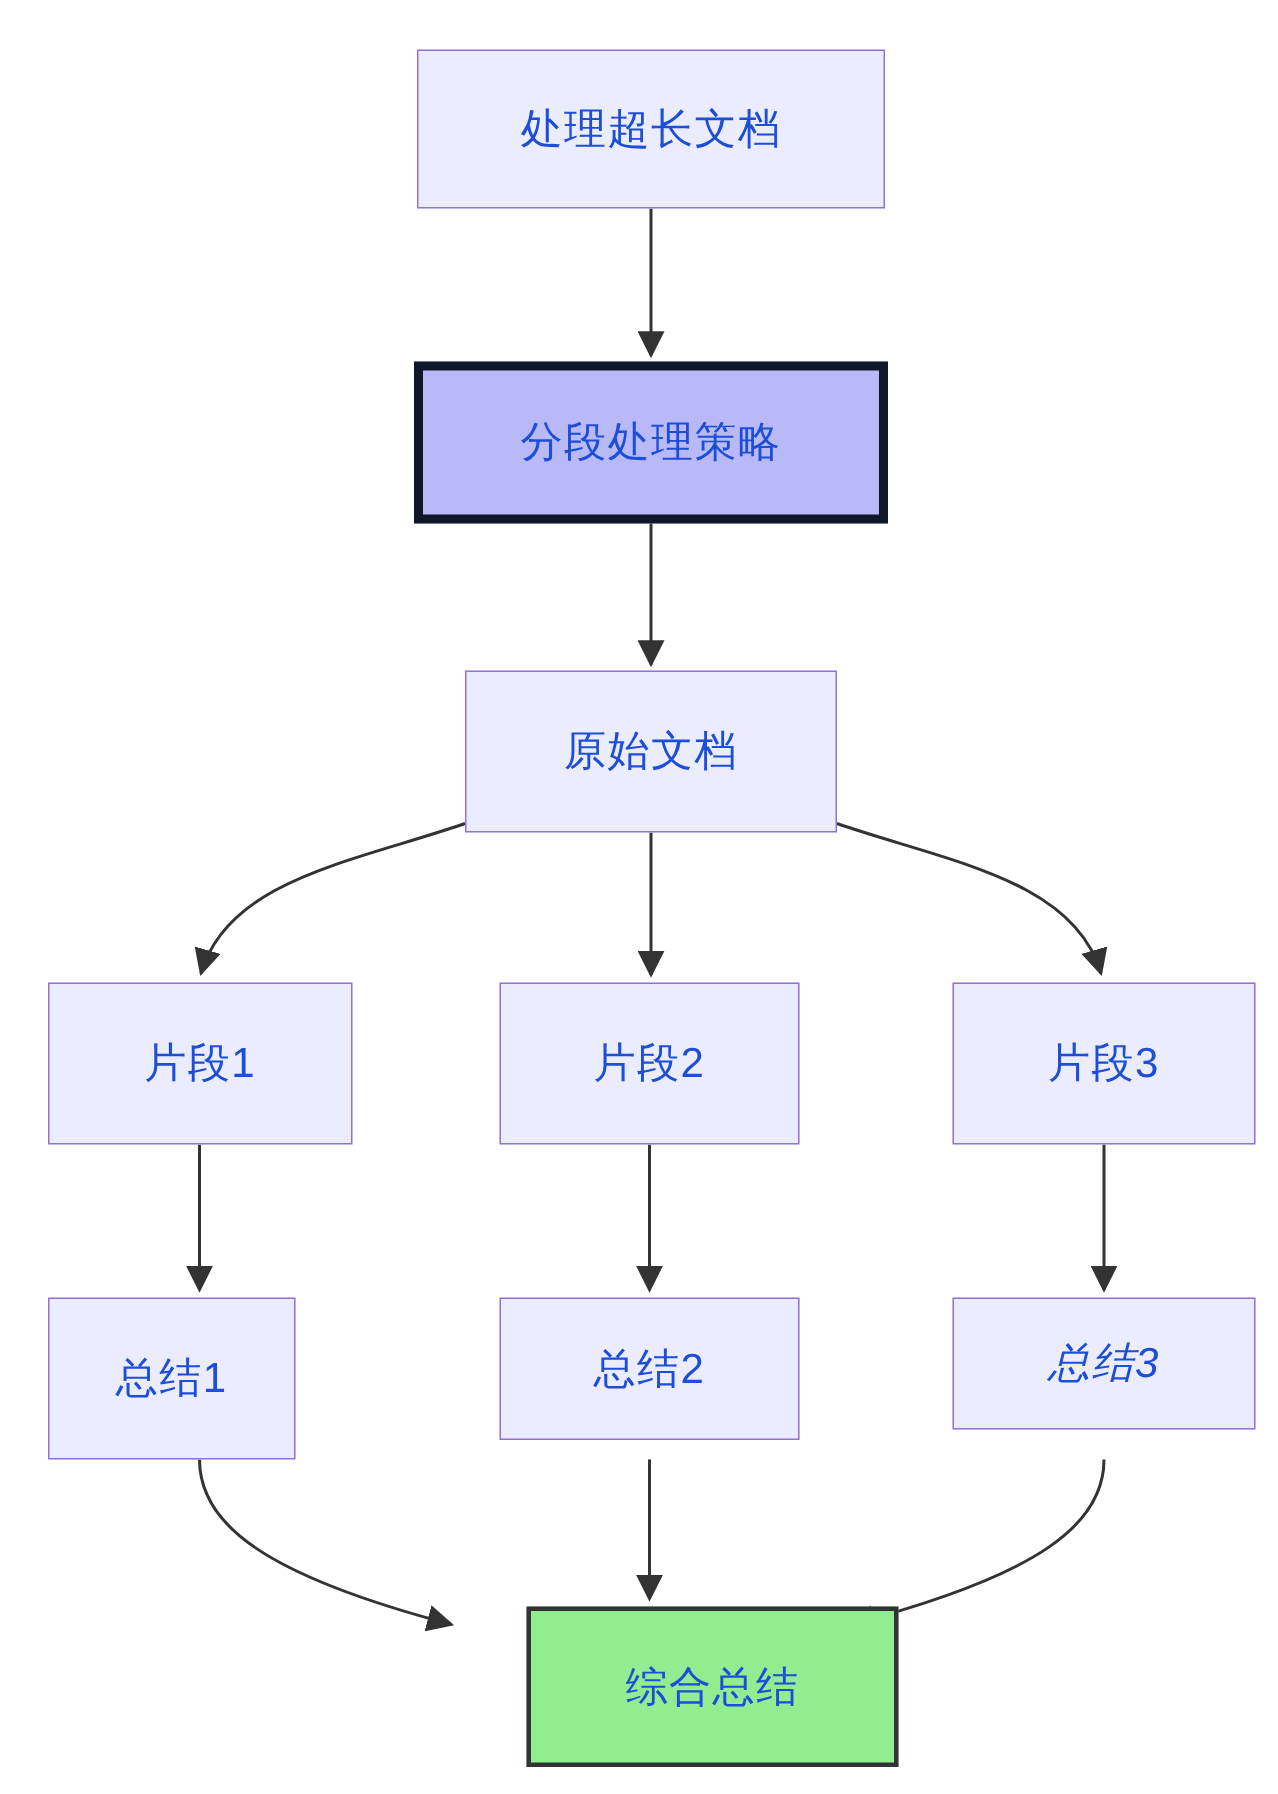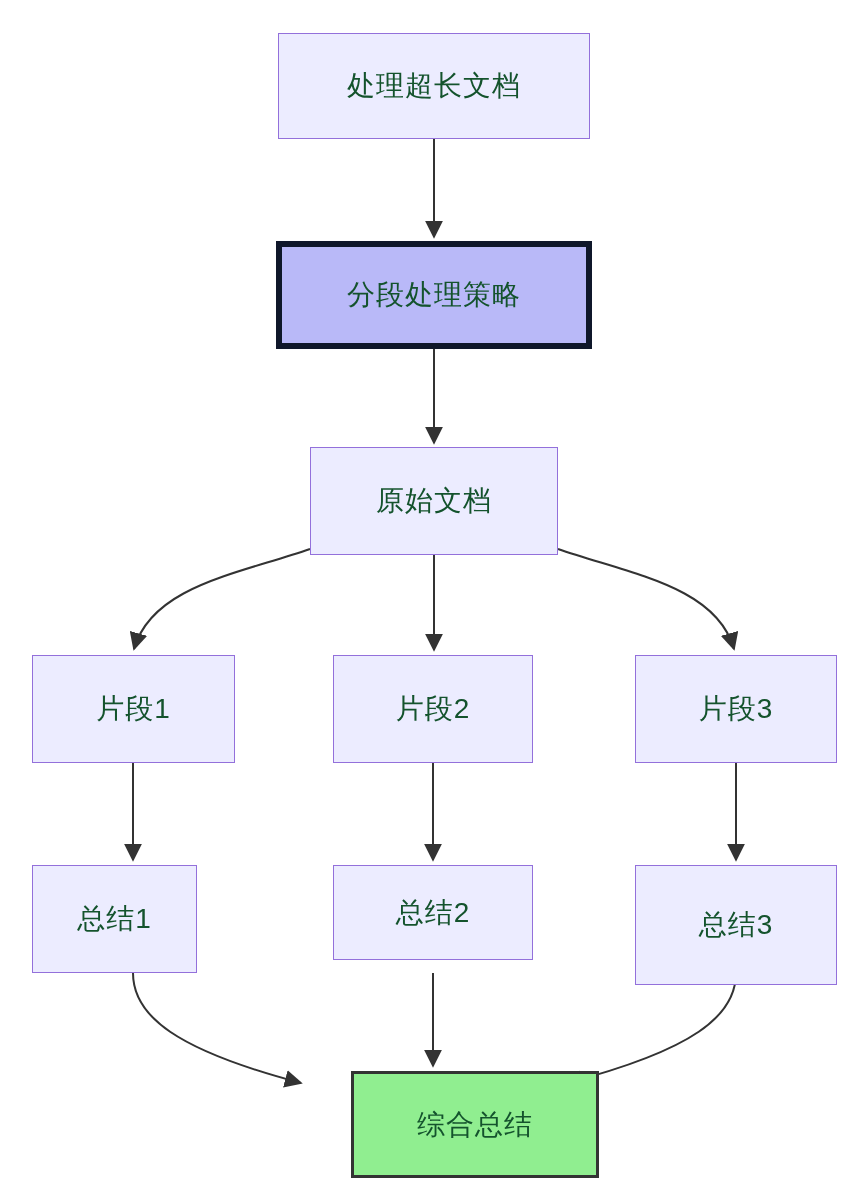--- a/index.html
+++ b/index.html
@@ -29,21 +29,21 @@
     stroke-width: 2px;
   }
   .node {
     position: absolute;
     box-sizing: border-box;
     display: flex;
     align-items: center;
     justify-content: center;
     text-align: center;
     font-size: 28px;
-    color: #14532d;
+    color: #1d4ed8;
     background: #ECECFF;
     border: 1px solid #9370DB;
     letter-spacing: 1px;
     white-space: nowrap;
   }
   .node.purple-highlight {
     background: #B9B9F8;
     border: 6px solid #0f172a;
   }
   .node.green-highlight {
@@ -53,21 +53,21 @@
   }
   
   .n-doc      { left: 278px; top: 33px;   width: 312px; height: 106px; }
   .n-strategy { left: 276px; top: 241px;  width: 316px; height: 108px; }
   .n-original { left: 310px; top: 447px;  width: 248px; height: 108px; }
   .n-chunk1   { left: 32px;  top: 655px;  width: 203px; height: 108px; }
   .n-chunk2   { left: 333px; top: 655px;  width: 200px; height: 108px; }
   .n-chunk3   { left: 635px; top: 655px;  width: 202px; height: 108px; }
   .n-sum1     { left: 32px;  top: 865px;  width: 165px; height: 108px; }
   .n-sum2     { left: 333px; top: 865px;  width: 200px; height: 95px; text-align: right; }
-  .n-sum3     { left: 635px; top: 865px;  width: 202px; height: 120px; }
+  .n-sum3     { left: 635px; top: 865px;  width: 202px; height: 88px; font-style: italic; }
   .n-final    { left: 310px; top: 1071px; width: 248px; height: 107px; }
 </style>
 </head>
 <body>
 
 <div class="canvas">
 
   <svg class="edges-layer" viewBox="0 0 852 1196" xmlns="http://www.w3.org/2000/svg">
     <defs>
       <marker id="arrowhead" viewBox="0 0 10 10" refX="9" refY="5" markerWidth="9" markerHeight="9" orient="auto">

